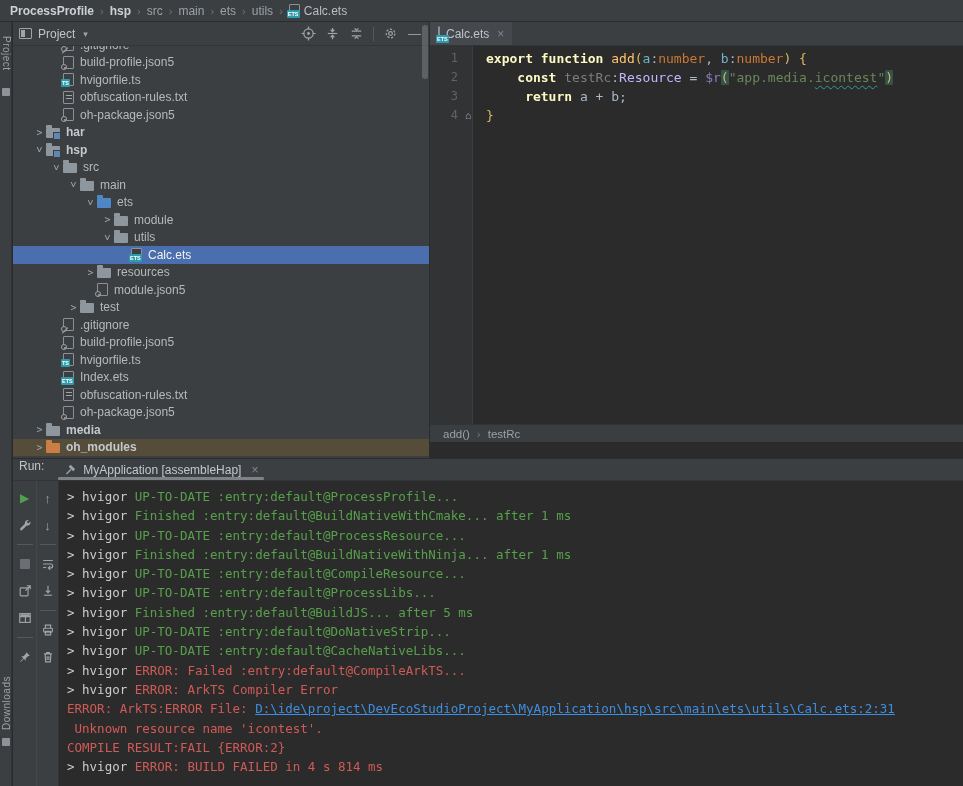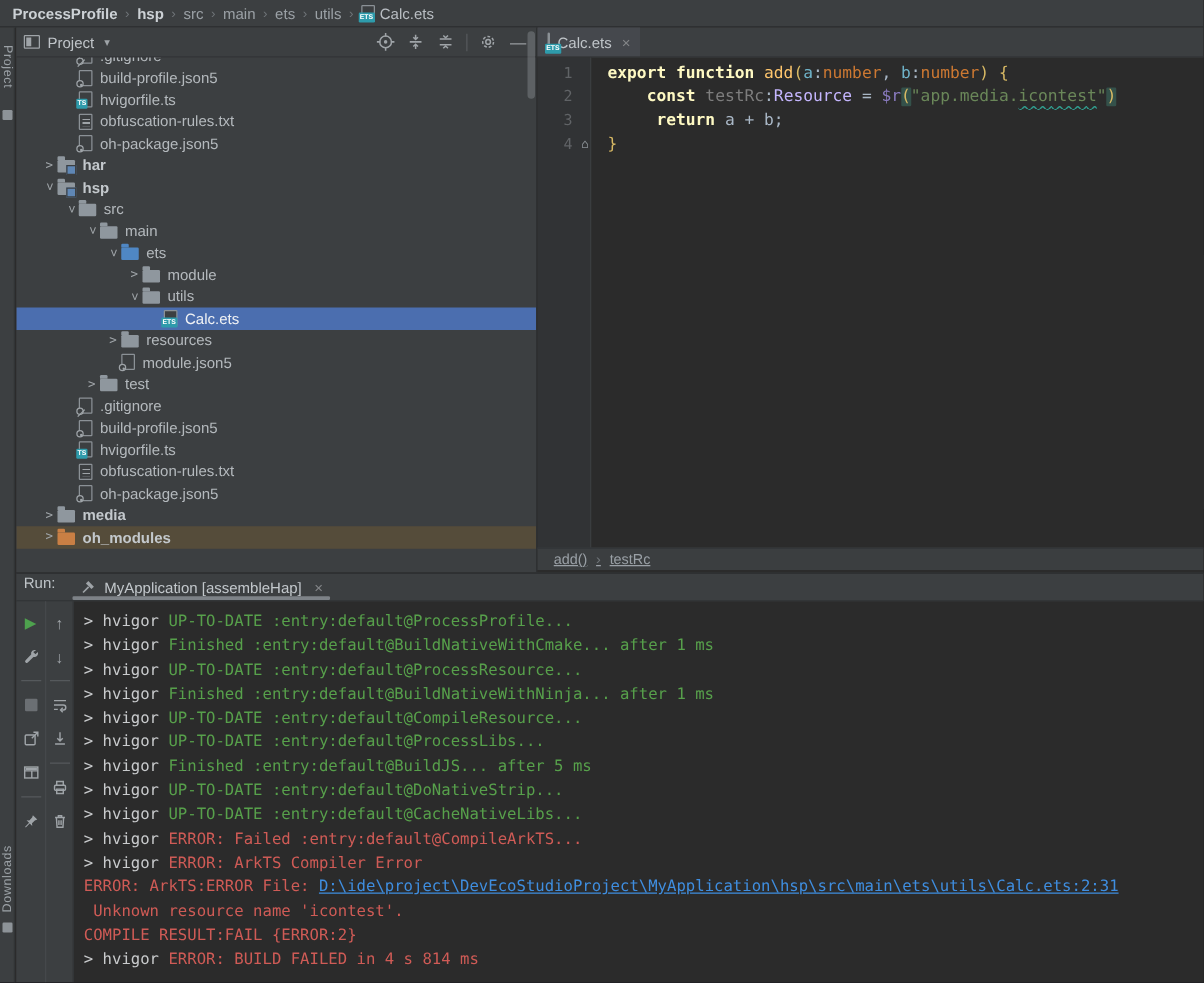--- a/index.html
+++ b/index.html
@@ -85,22 +85,22 @@
   .tk-fn{color:#ffc66d;}
   .tk-br{color:#d8b964;}
   .tk-brh{color:#d8b964;background:#34514a;border-radius:1px;}
   .tk-pm{color:#6fb3c9;}
   .tk-ty{color:#cc7832;}
   .tk-ty2{color:#c4b5fd;}
   .tk-gray{color:#7d7d7d;}
   .tk-dl{color:#8a7bc0;}
   .tk-st{color:#6a8759;}
   .tk-sterr{color:#6a8759;text-decoration:underline wavy #2f9d8e 1px;text-underline-offset:3px;}
-  .ed-crumbs{position:absolute;left:0;bottom:2px;right:0;height:18px;background:#3b3e40;border-top:1px solid #323537;
-             display:flex;align-items:center;padding-left:13px;color:#9aa0a6;font-size:11.5px;text-decoration:underline;}
+  .ed-crumbs{position:absolute;left:0;bottom:16px;right:0;height:18px;background:#3b3e40;border-top:1px solid #323537;
+             display:flex;align-items:center;padding-left:13px;color:#9aa0a6;font-size:11.5px;}
   .ed-crumbs .sep{margin:0 7px;color:#6f7478;}
 
   
   .run-panel{position:absolute;left:13px;top:458px;width:950px;height:328px;background:#2b2b2b;}
   .run-header{height:23px;background:#3c3f41;border-top:1px solid #2a2c2e;border-bottom:1px solid #323537;
               display:flex;padding-left:6px;}
   .run-label{color:#bfc4c8;margin-right:14px;}
   .run-tab{display:flex;align-items:center;gap:6px;color:#c3c8cc;position:relative;padding:2px 6px;height:100%;}
   .run-tab::after{content:"";position:absolute;left:0;right:0;bottom:0;height:3px;background:#7d8287;border-radius:1px;}
   .run-tab .close{color:#848689;margin-left:4px;}
@@ -311,20 +311,27 @@
         </div>
         <div class="tree-row" style="padding-left: 37px;">
           <span class="chev spacer">&gt;</span>
           <span class="ficon">
             <span class="bdg">TS</span>
           </span>
           <span class="tlabel">hvigorfile.ts</span>
         </div>
         <div class="tree-row" style="padding-left: 37px;">
           <span class="chev spacer">&gt;</span>
+          <span class="ficon">
+            <span class="bdg">ETS</span>
+          </span>
+          <span class="tlabel">Index.ets</span>
+        </div>
+        <div class="tree-row" style="padding-left: 37px;">
+          <span class="chev spacer">&gt;</span>
           <span class="ficon txt"></span>
           <span class="tlabel">obfuscation-rules.txt</span>
         </div>
         <div class="tree-row" style="padding-left: 37px;">
           <span class="chev spacer">&gt;</span>
           <span class="ficon">
             <span class="rnd dot"></span>
           </span>
           <span class="tlabel">oh-package.json5</span>
         </div>

